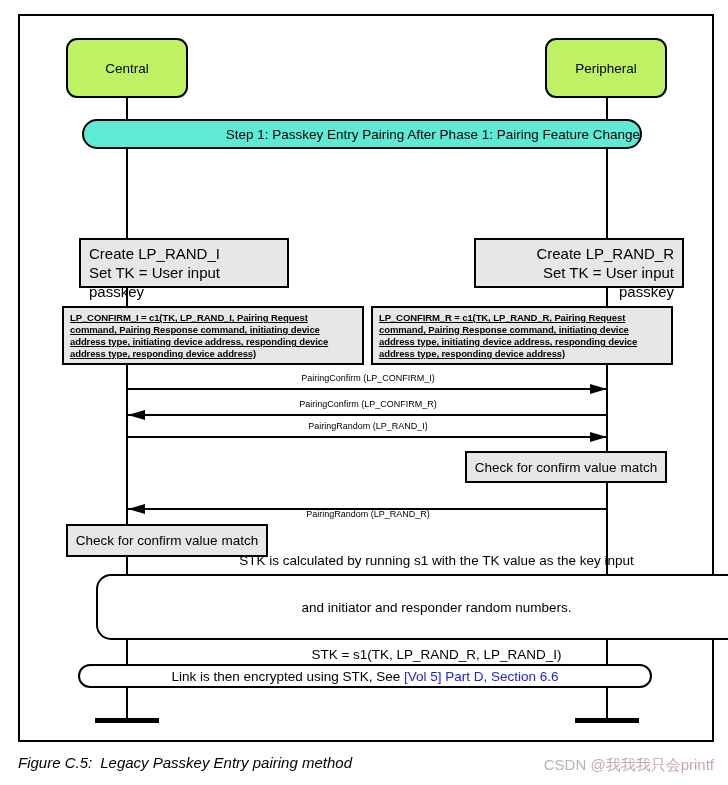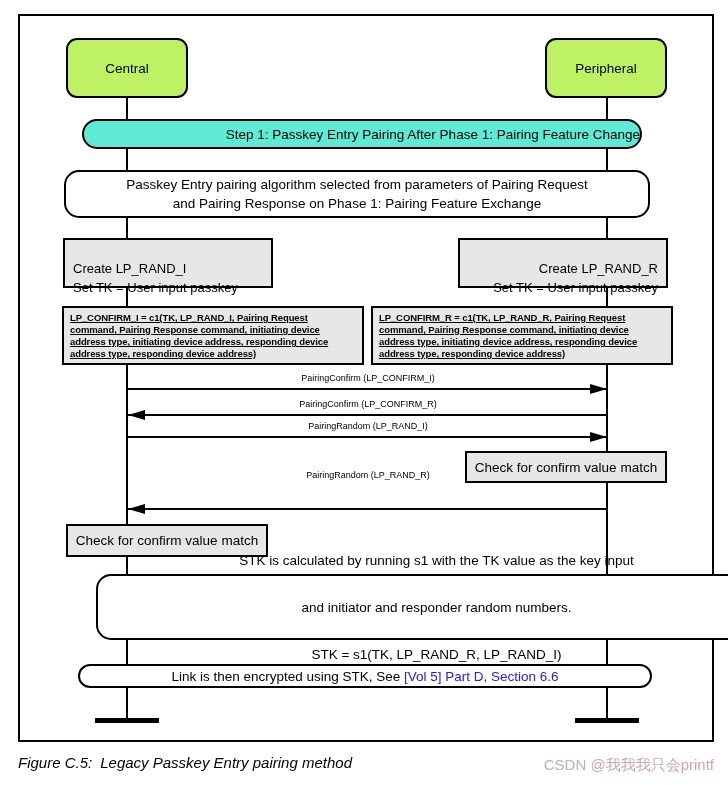--- a/index.html
+++ b/index.html
@@ -19,21 +19,21 @@
   .banner { position:absolute; background:#5eead4; border:2px solid #000;
             border-radius:16px; display:flex; align-items:center;
             justify-content:flex-end; text-align:center; font-size:13.5px; }
 
   .roundnote { position:absolute; background:#fff; border:2px solid #000;
                border-radius:15px; display:flex; flex-direction:column;
                align-items:center; justify-content:center; text-align:center;
                font-size:13.5px; line-height:19px; }
 
   .greybox { position:absolute; background:#e7e7e7; border:2px solid #000;
-             font-size:13px; line-height:19px; padding:19px 8px; }
+             font-size:15px; line-height:19px; padding:4px 8px;margin-left:16px; }
 
   .calcbox { position:absolute; background:#e7e7e7; border:2px solid #000;
              font-size:9.5px; font-weight:600; line-height:12px; padding:4px 6px;
              letter-spacing:-0.1px;text-decoration:underline; }
 
   .checkbox { position:absolute; background:#e7e7e7; border:2px solid #000;
               display:flex; align-items:center; justify-content:center;
               font-size:13.5px; }
 
   .msg-label { position:absolute; left:128px; width:480px; text-align:center;
@@ -70,24 +70,20 @@
     <span>Central</span>
   </div>
   <div class="actor" style="left:545px; top:38px;">
     <span>Peripheral</span>
   </div>
 
   <div class="banner" style="left:82px; top:119px; width:560px; height:30px;">
     <span>Step 1: Passkey Entry Pairing After Phase 1: Pairing Feature Change</span>
   </div>
 
-  <div class="roundnote" style="left:64px; top:170px; width:586px; height:48px;">
-    <span>Passkey Entry pairing algorithm selected from parameters of Pairing Request</span>
-    <span>and Pairing Response on Phase 1: Pairing Feature Exchange</span>
-  </div>
 
   <div class="greybox" style="left:63px; top:238px; width:210px; height:50px; text-align:left;">
     <div>Create LP_RAND_I</div>
     <div>Set TK = User input passkey</div>
   </div>
   <div class="greybox" style="left:458px; top:238px; width:210px; height:50px; text-align:right;">
     <div>Create LP_RAND_R</div>
     <div>Set TK = User input passkey</div>
   </div>
 
@@ -107,21 +103,21 @@
   <div class="ah ah-left" style="left:128px; top:410px;"></div>
 
   <div class="msg-label" style="top:421px;">PairingRandom (LP_RAND_I)</div>
   <div class="msg-line" style="top:436px;"></div>
   <div class="ah ah-right" style="left:590px; top:432px;"></div>
 
   <div class="checkbox" style="left:465px; top:451px; width:202px; height:32px;">
     <span>Check for confirm value match</span>
   </div>
 
-  <div class="msg-label" style="top:470px;">PairingRandom (LP_RAND_R)</div>
+  <div class="msg-label" style="top:509px;">PairingRandom (LP_RAND_R)</div>
   <div class="msg-line" style="top:508px;"></div>
   <div class="ah ah-left" style="left:128px; top:504px;"></div>
 
   <div class="checkbox" style="left:66px; top:524px; width:202px; height:33px;">
     <span>Check for confirm value match</span>
   </div>
 
   <div class="roundnote" style="left:96px; top:574px; width:681px; height:66px;gap:28px;">
     <span>STK is calculated by running s1 with the TK value as the key input</span>
     <span>and initiator and responder random numbers.</span>

